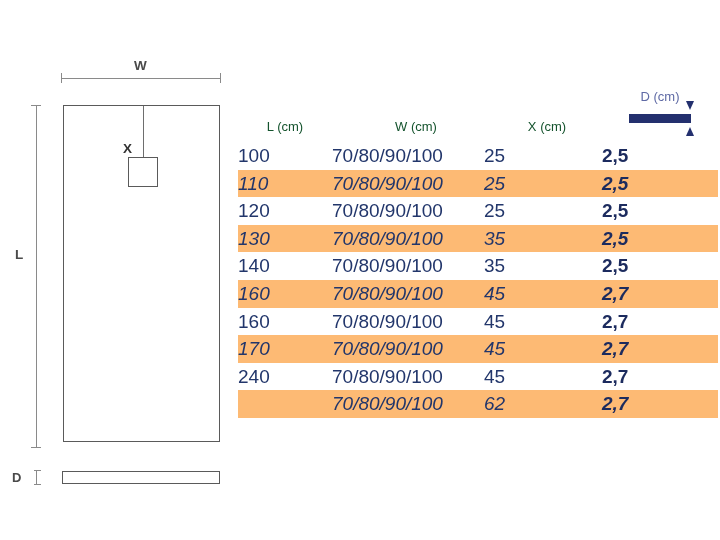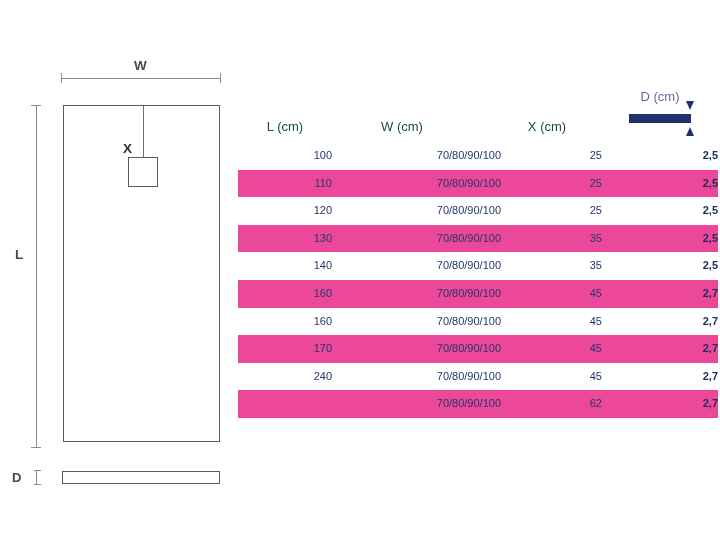--- a/index.html
+++ b/index.html
@@ -159,21 +159,21 @@
   }
   .th {
     position: absolute;
     bottom: 8px;
     font-size: 13px;
     color: #14532d;
     text-align: center;
     white-space: nowrap;
   }
   .th.c0 { left: 0px;   width: 94px;  }
-  .th.c1 { left = 94px; left: 84px;  width: 160px; }
+  .th.c1 { left = 94px; left: 98px;  width: 160px; }
   .th.c2 { left: 254px; width: 110px; }
   .th.c3 { left: 364px; width: 116px; bottom: 38px; color: #5f6aa5; }
 
   .header-rule {
     position: absolute;
     left: 0; top: 56px;
     width: 480px; height: 0;
     border-top: 1.6px solid #7b84bb;
   }
 
@@ -205,35 +205,35 @@
     top: 27px;
     border-bottom: 9px solid #23306e;
   }
 
   .tbody { position: relative; }
   .trow {
     position: relative;
     height: 27.6px;
     background: #ffffff;
   }
-  .trow.alt { background: #ec4899; }
+  .trow.alt { background: #fdba74; font-style: italic; }
 
   .td {
     position: absolute;
     top: 0;
     height: 27.6px;
     line-height: 27.6px;
-    font-size: 11px;
+    font-size: 19px;
     color: #22366b;
-    text-align: right;
+    text-align: left;
     white-space: nowrap;
   }
   .td.c0 { left: 0px;   width: 94px;  }
-  .td.c1 { left: 103px;  width: 160px; }
-  .td.c2 { left: 254px; width: 110px; }
+  .td.c1 { left: 94px;  width: 160px; }
+  .td.c2 { left: 246px; width: 110px; }
   .td.c3 { left: 364px; width: 116px; font-weight: bold; color: #1c2b5e; }
 </style>
 </head>
 <body>
 
 <div id="drawing">
 
   <div class="label-w">W</div>
   <div class="dim-w-line"></div>
   <div class="dim-w-tick left"></div>

